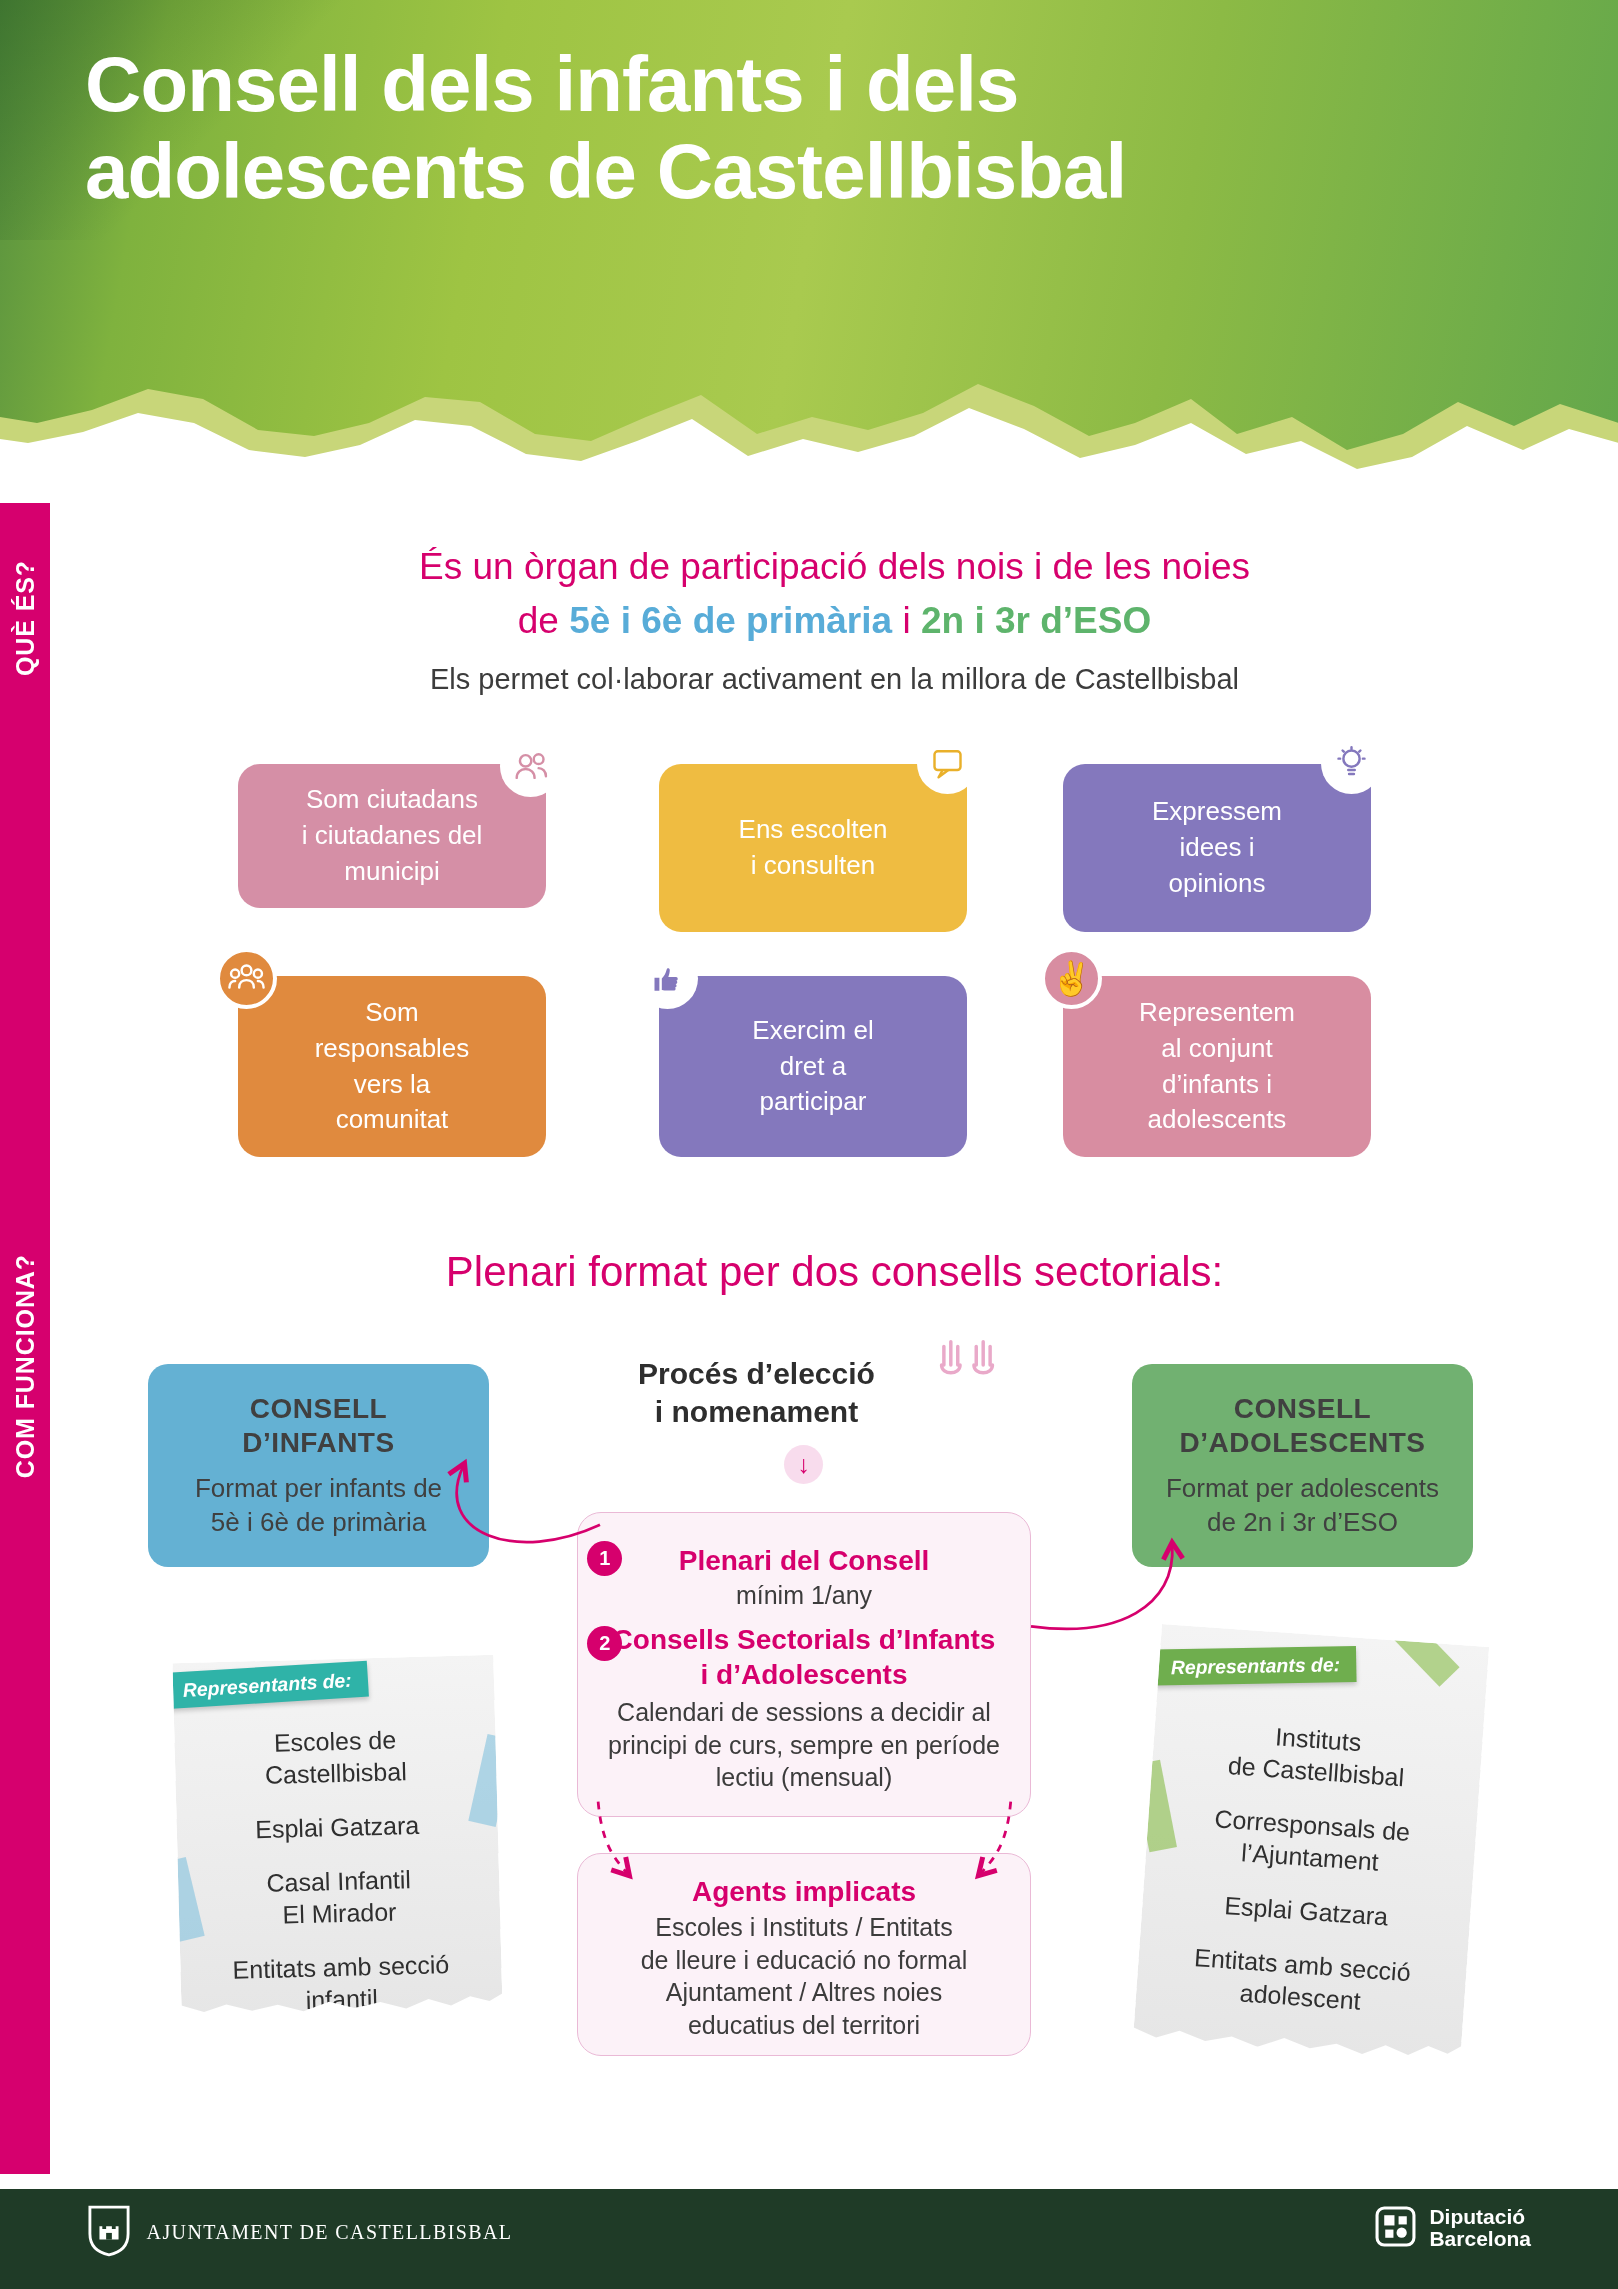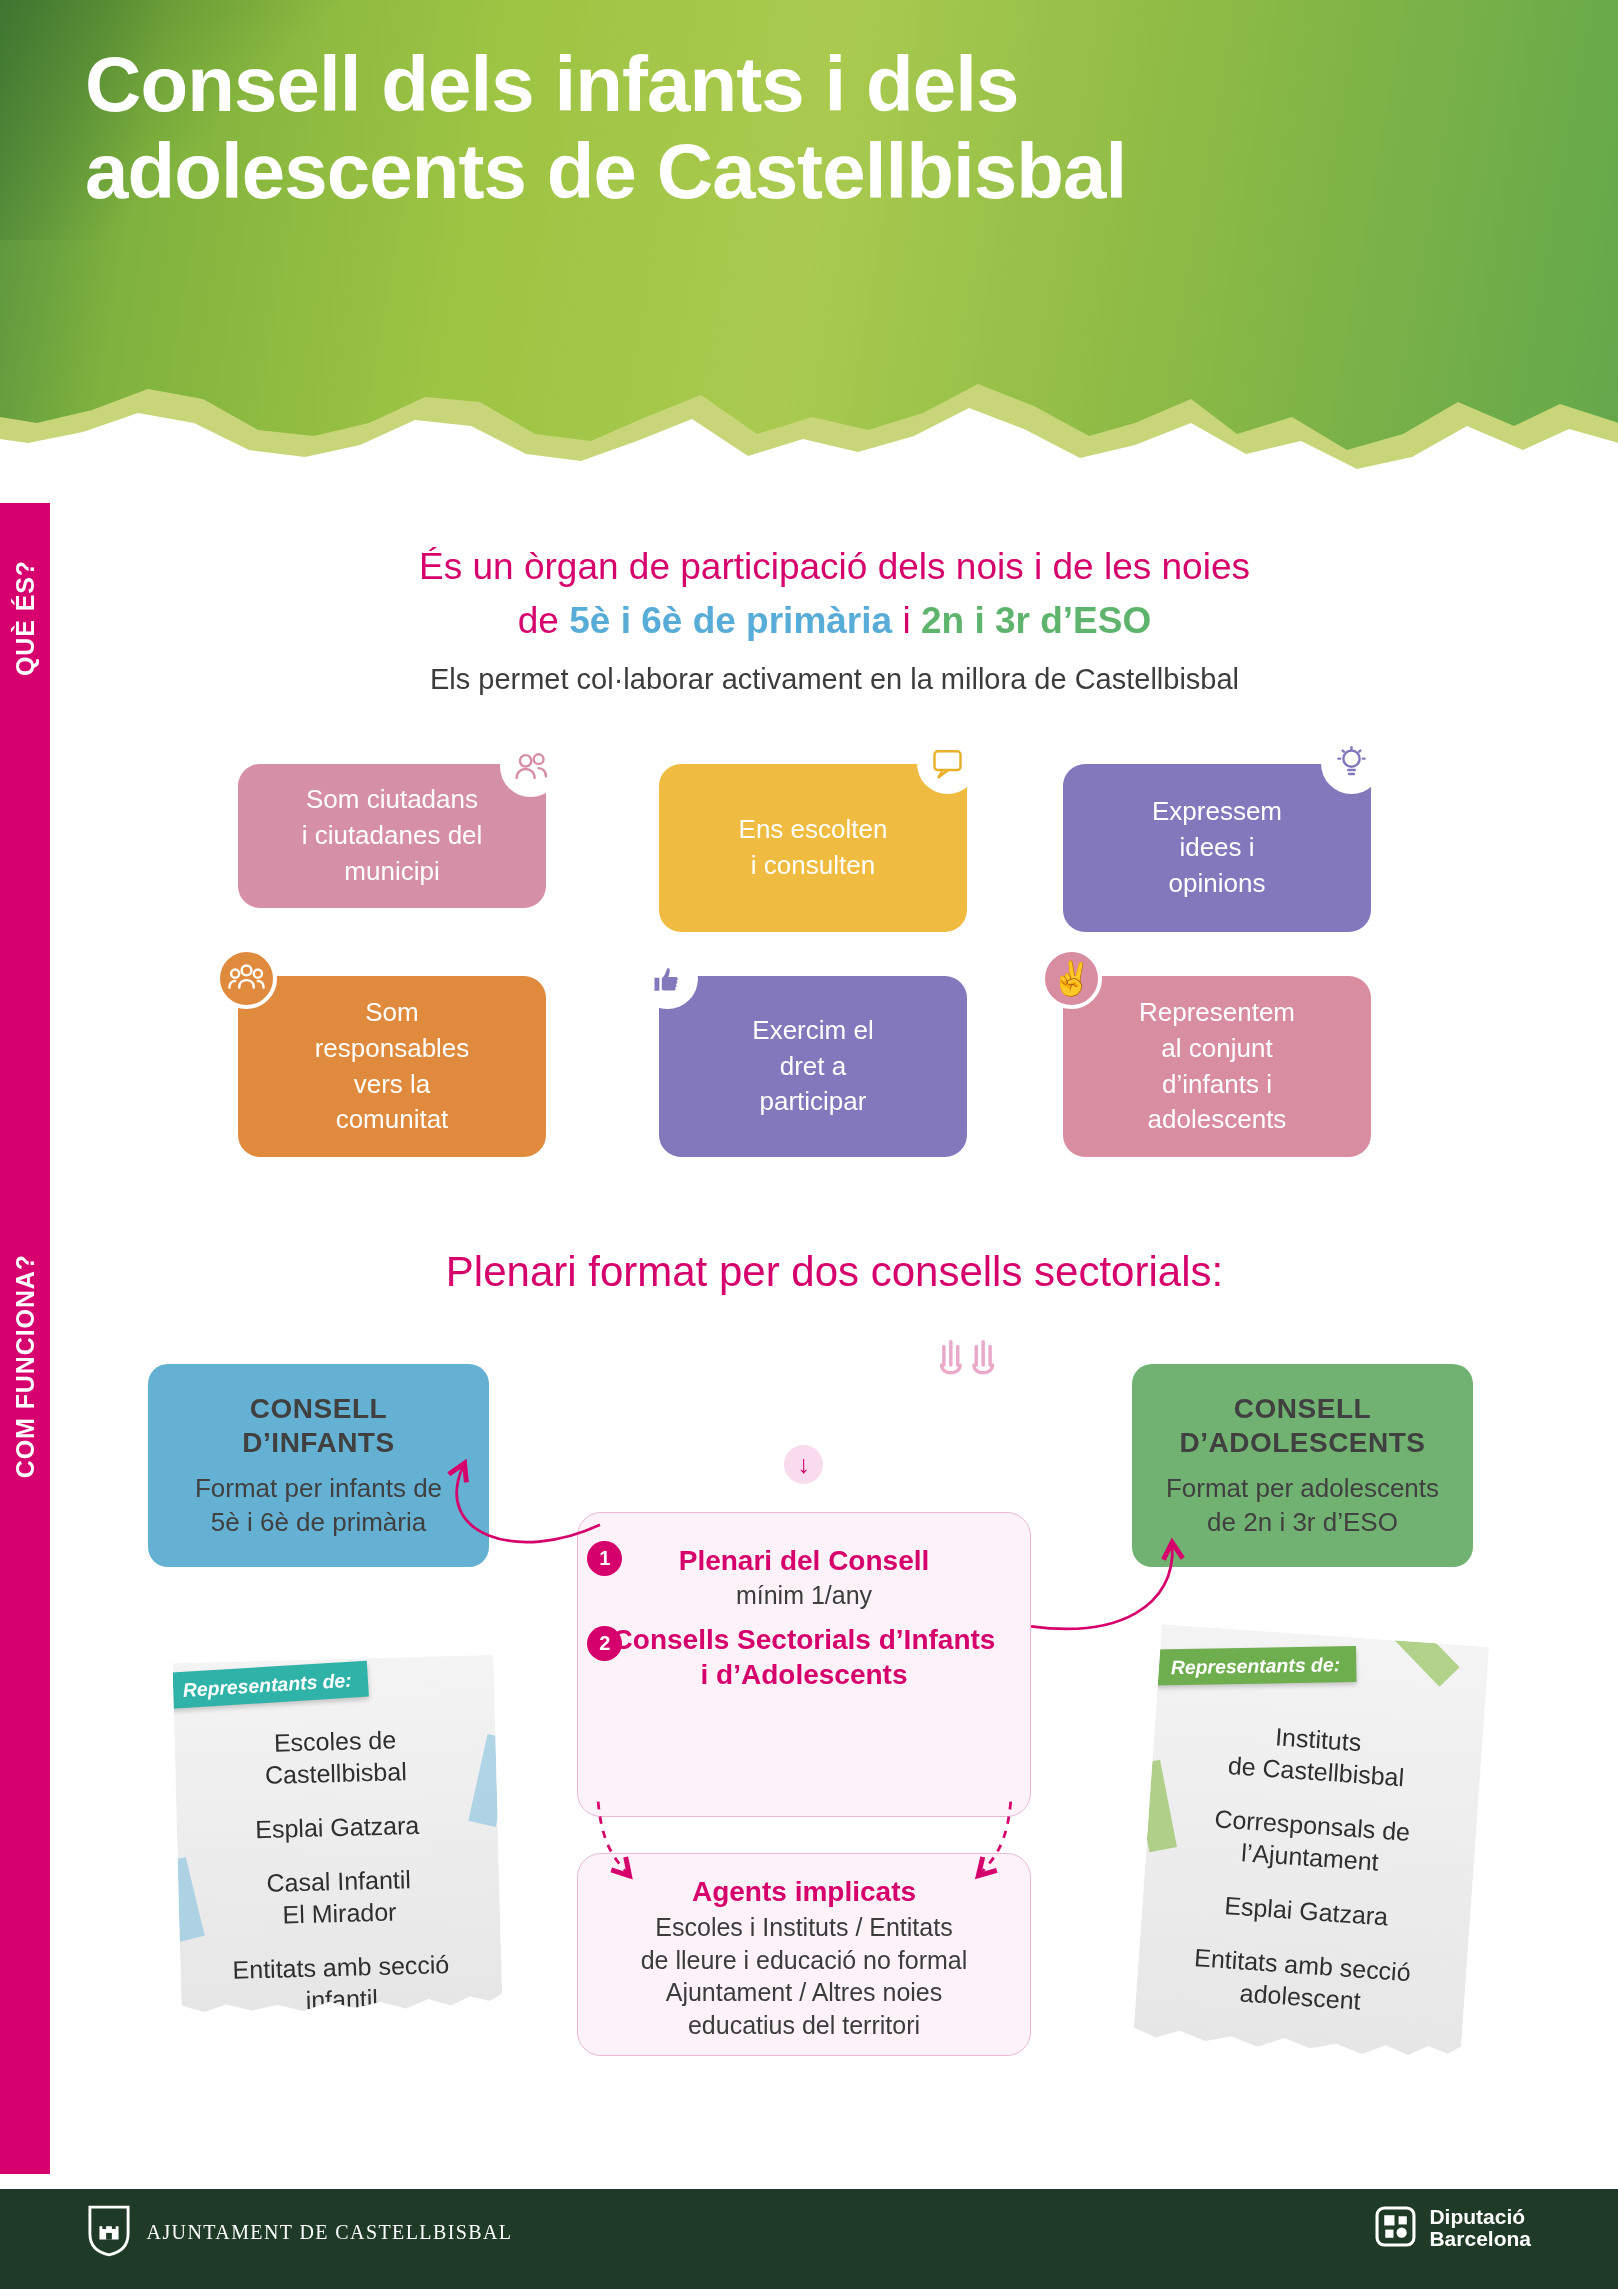--- a/index.html
+++ b/index.html
@@ -220,20 +220,22 @@
 
   <div id="section2-title">Plenari format per dos consells sectorials:</div>
 
   <div class="council-box" id="box-infants">
     <div class="cb-title pre">CONSELL
 D’INFANTS</div>
     <div class="cb-body pre">Format per infants de
 5è i 6è de primària</div>
   </div>
 
+  <div id="proces" class="pre">Procés d’elecció
+i nomenament</div>
   <span id="hands">
     <svg width="74" height="50" viewBox="0 0 64 40">
         <g stroke="#e9a9c9" stroke-width="3" fill="none" stroke-linecap="round">
           <path d="M12 26V10"></path>
           <path d="M18 26V6"></path>
           <path d="M24 26V10"></path>
           <path d="M10 26c0 9 16 9 16 0"></path>
           <path d="M40 26V10"></path>
           <path d="M46 26V6"></path>
           <path d="M52 26V10"></path>
@@ -250,20 +252,23 @@
 de 2n i 3r d’ESO</div>
   </div>
 
   <div class="pbox" id="plenari-box">
     <div class="num-circle" style="top:28px">1</div>
     <div class="p-title" style="top:29.5px">Plenari del Consell</div>
     <div class="p-body" style="top:66px">mínim 1/any</div>
     <div class="num-circle" style="top:113px">2</div>
     <div class="p-title pre" style="top:109px">Consells Sectorials d’Infants
 i d’Adolescents</div>
+    <div class="p-body pre" style="top:183px">Calendari de sessions a decidir al
+principi de curs, sempre en període
+lectiu (mensual)</div>
   </div>
 
   <div class="pbox" id="agents-box">
     <div class="p-title" style="top:20px">Agents implicats</div>
     <div class="p-body pre" style="top:57px">Escoles i Instituts / Entitats
 de lleure i educació no formal
 Ajuntament / Altres noies
 educatius del territori</div>
   </div>
 

